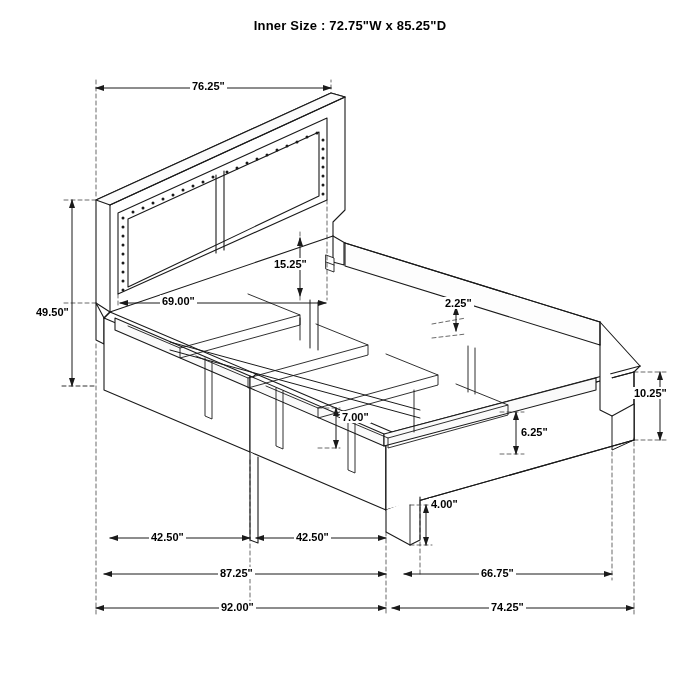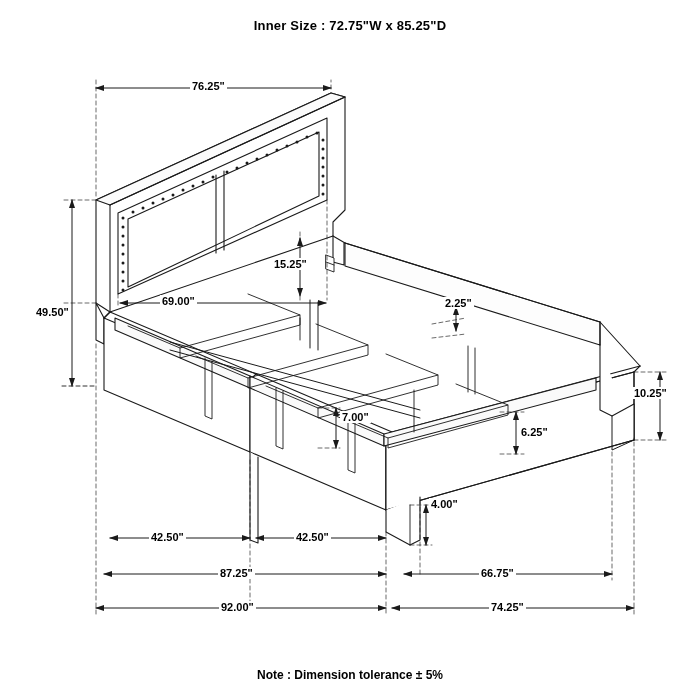--- a/index.html
+++ b/index.html
@@ -276,15 +276,14 @@
   <div class="dimlabel" style="left:340px; top:411px;">7.00"</div>
   <div class="dimlabel" style="left:519px; top:426px;">6.25"</div>
   <div class="dimlabel" style="left:429px; top:498px;">4.00"</div>
   <div class="dimlabel" style="left:149px; top:531px;">42.50"</div>
   <div class="dimlabel" style="left:294px; top:531px;">42.50"</div>
   <div class="dimlabel" style="left:218px; top:567px;">87.25"</div>
   <div class="dimlabel" style="left:479px; top:567px;">66.75"</div>
   <div class="dimlabel" style="left:219px; top:601px;">92.00"</div>
   <div class="dimlabel" style="left:489px; top:601px;">74.25"</div>
 
-  <div class="note">Note : Dimension tolerance ± 5%</div>
 
 </div>
 
 </body></html>

